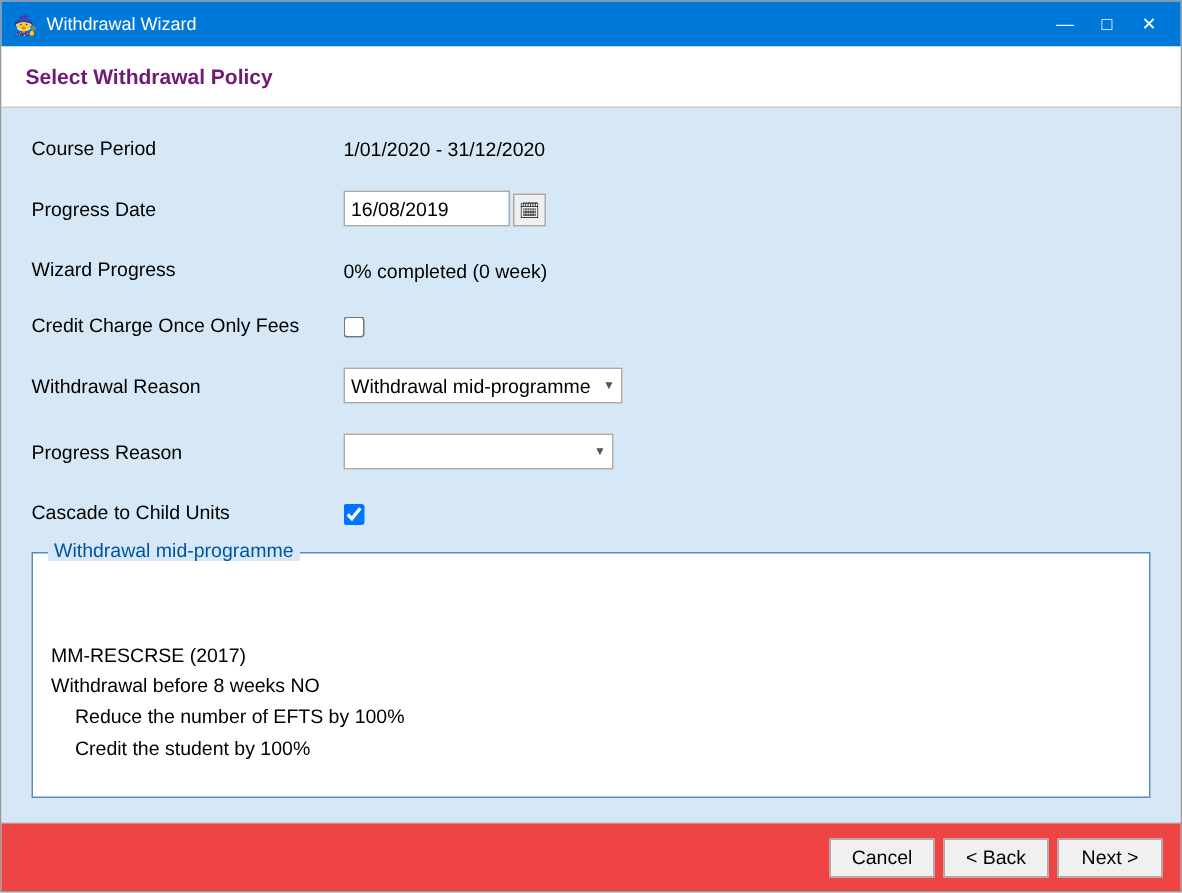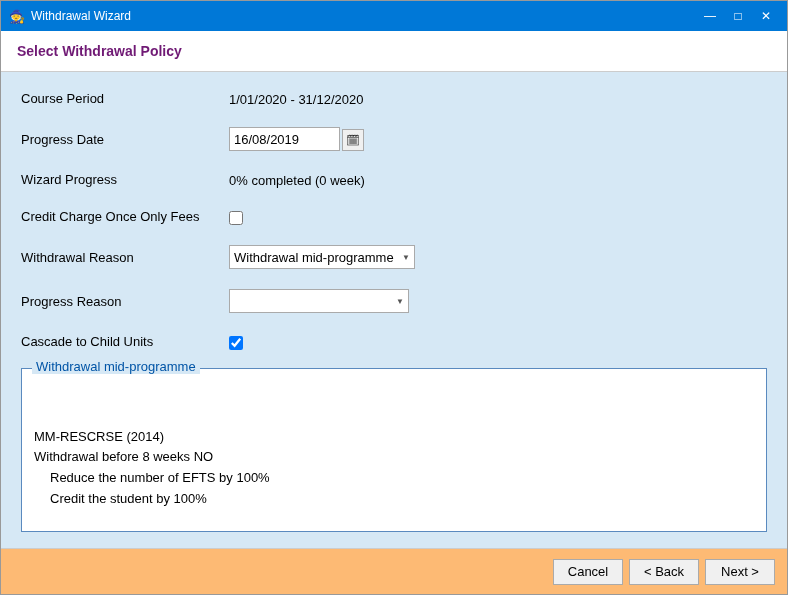--- a/index.html
+++ b/index.html
@@ -173,21 +173,21 @@
     .info-box-content {
       padding: 16px 12px 12px 12px;
       font-size: 13px;
       color: #000;
       line-height: 1.6;
     }
     .info-box-content .line-indent {
       padding-left: 16px;
     }
     .footer {
-      background: #fdba74;
+      background: #ef4444;
       border-top: 1px solid #ccc;
       padding: 8px 12px;
       display: flex;
       justify-content: flex-end;
       align-items: center;
       gap: 6px;
       flex-shrink: 0;
       height: 46px;
     }
     .footer-btn {
@@ -271,21 +271,21 @@
         <input type="checkbox" class="checkbox-input" checked="" style="">
       </div>
 
     </div>
 
     <div class="info-box">
       <span class="info-box-legend">Withdrawal mid-programme</span>
       <div class="info-box-content">
         <div>&nbsp;</div>
         <div>&nbsp;</div>
-        <div>MM-RESCRSE (2014)</div>
+        <div>MM-RESCRSE (2017)</div>
         <div>Withdrawal before 8 weeks NO</div>
         <div class="line-indent">   Reduce the number of EFTS by 100%</div>
         <div class="line-indent">   Credit the student by 100%</div>
       </div>
     </div>
   </div>
 
   <div class="footer">
     <button class="footer-btn">Cancel</button>
     <button class="footer-btn">&lt; Back</button>

